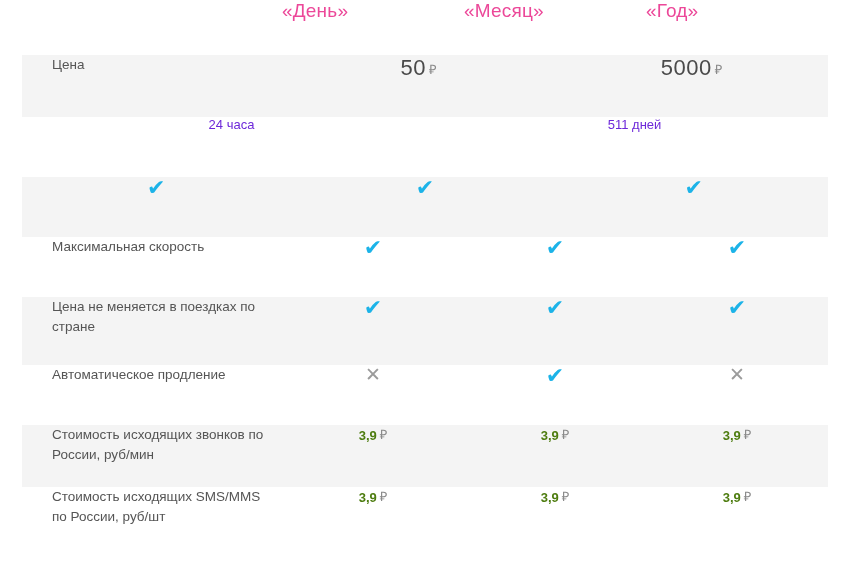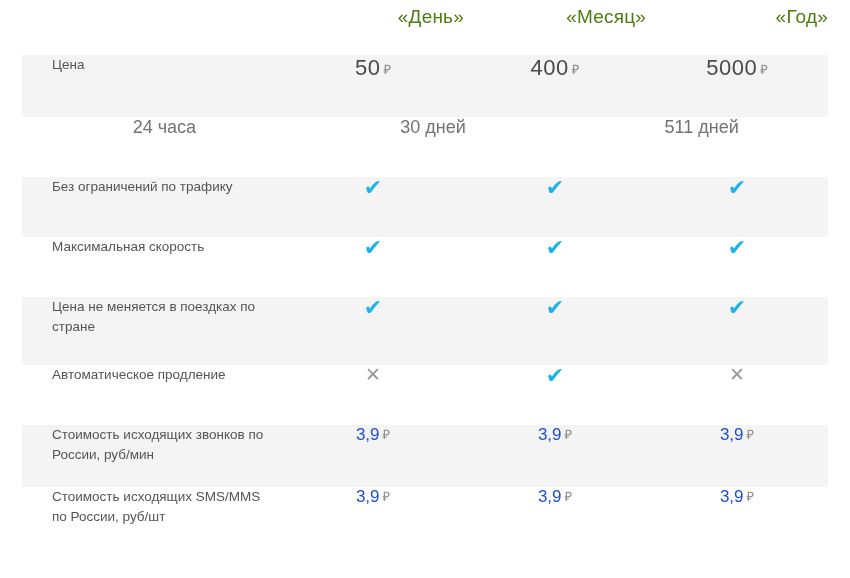--- a/index.html
+++ b/index.html
@@ -23,25 +23,25 @@
     display: flex;
     height: 55px;
     align-items: flex-start;
   }
   .head-row .cell-label {
     width: 260px;
     flex: 0 0 260px;
   }
   .head-col {
     flex: 1 1 0;
-    text-align: right;
-    color: #4d7c0f;
+    text-align: left;
+    color: #ec4899;
     font-size: 19px;
     font-weight: normal;
-    padding-top: 6px;
+    padding-top: 0;
     letter-spacing: 0.2px;
   }
   .row {
     display: flex;
     min-height: 60px;
   }
   .row.odd {
     background: #f4f4f4;
   }
   .row.even {
@@ -69,27 +69,28 @@
     letter-spacing: 0.5px;
   }
   .rub {
     font-size: 13px;
     font-weight: normal;
     color: #8a8a8a;
     margin-left: 3px;
     vertical-align: 1px;
   }
   .period {
-    font-size: 18px;
-    color: #737373;
+    font-size: 13px;
+    color: #6d28d9;
     margin-left: 16px;
   }
   .cost {
-    font-size: 17px;
-    color: #1d4ed8;
+    font-size: 13px;
+    color: #4d7c0f;
+    font-weight: bold;
   }
   .mark-check {
     display: inline-block;
     color: #1cb3e8;
     font-size: 22px;
     line-height: 1;
   }
   .mark-cross {
     display: inline-block;
     color: #9b9b9b;
@@ -112,41 +113,34 @@
     <div class="head-col">«Месяц»</div>
     <div class="head-col">«Год»</div>
   </div>
 
   <div class="row odd r0">
     <div class="cell-label">Цена</div>
     <div class="cell-val">
       <span class="price">50</span><span class="rub">₽</span>
     </div>
     <div class="cell-val">
-      <span class="price">400</span><span class="rub">₽</span>
-    </div>
-    <div class="cell-val">
       <span class="price">5000</span><span class="rub">₽</span>
     </div>
   </div>
 
   <div class="row even">
     <div class="cell-val">
       <span class="period">24 часа</span>
     </div>
     <div class="cell-val">
-      <span class="period">30 дней</span>
-    </div>
-    <div class="cell-val">
       <span class="period">511 дней</span>
     </div>
   </div>
 
   <div class="row odd">
-    <div class="cell-label">Без ограничений по трафику</div>
     <div class="cell-val">
       <span class="mark-check">✔</span>
     </div>
     <div class="cell-val">
       <span class="mark-check">✔</span>
     </div>
     <div class="cell-val">
       <span class="mark-check">✔</span>
     </div>
   </div>

